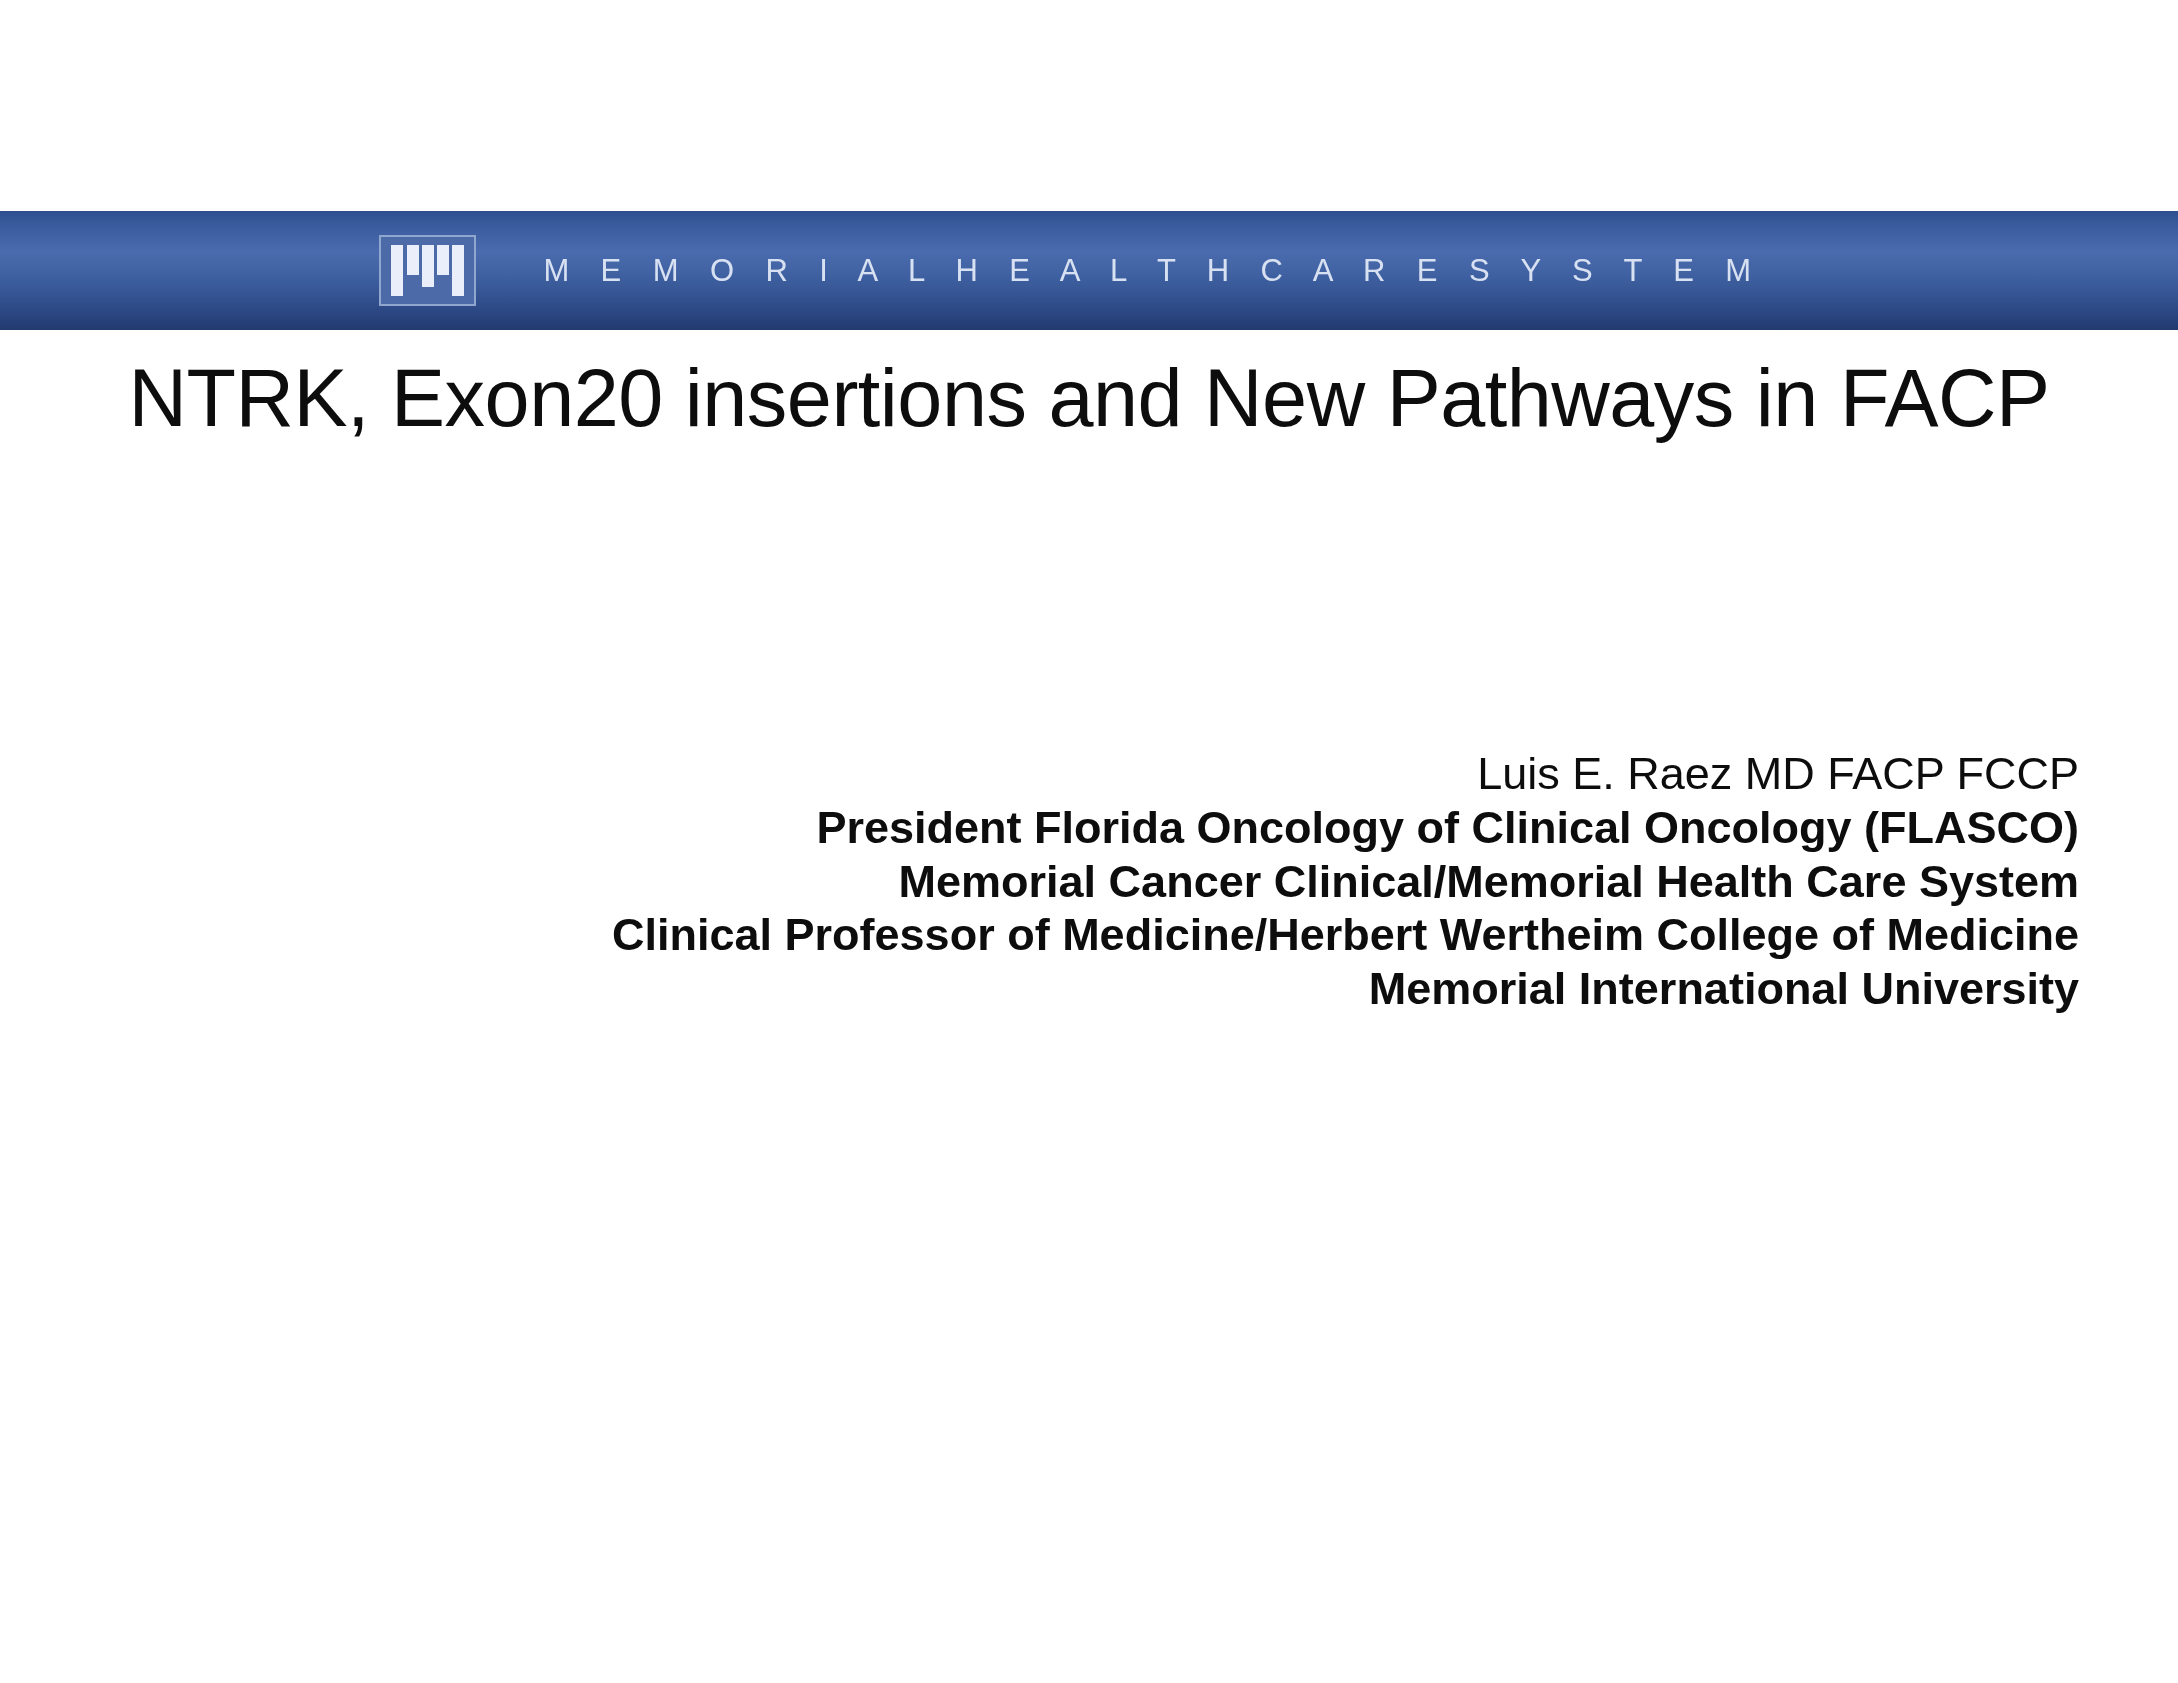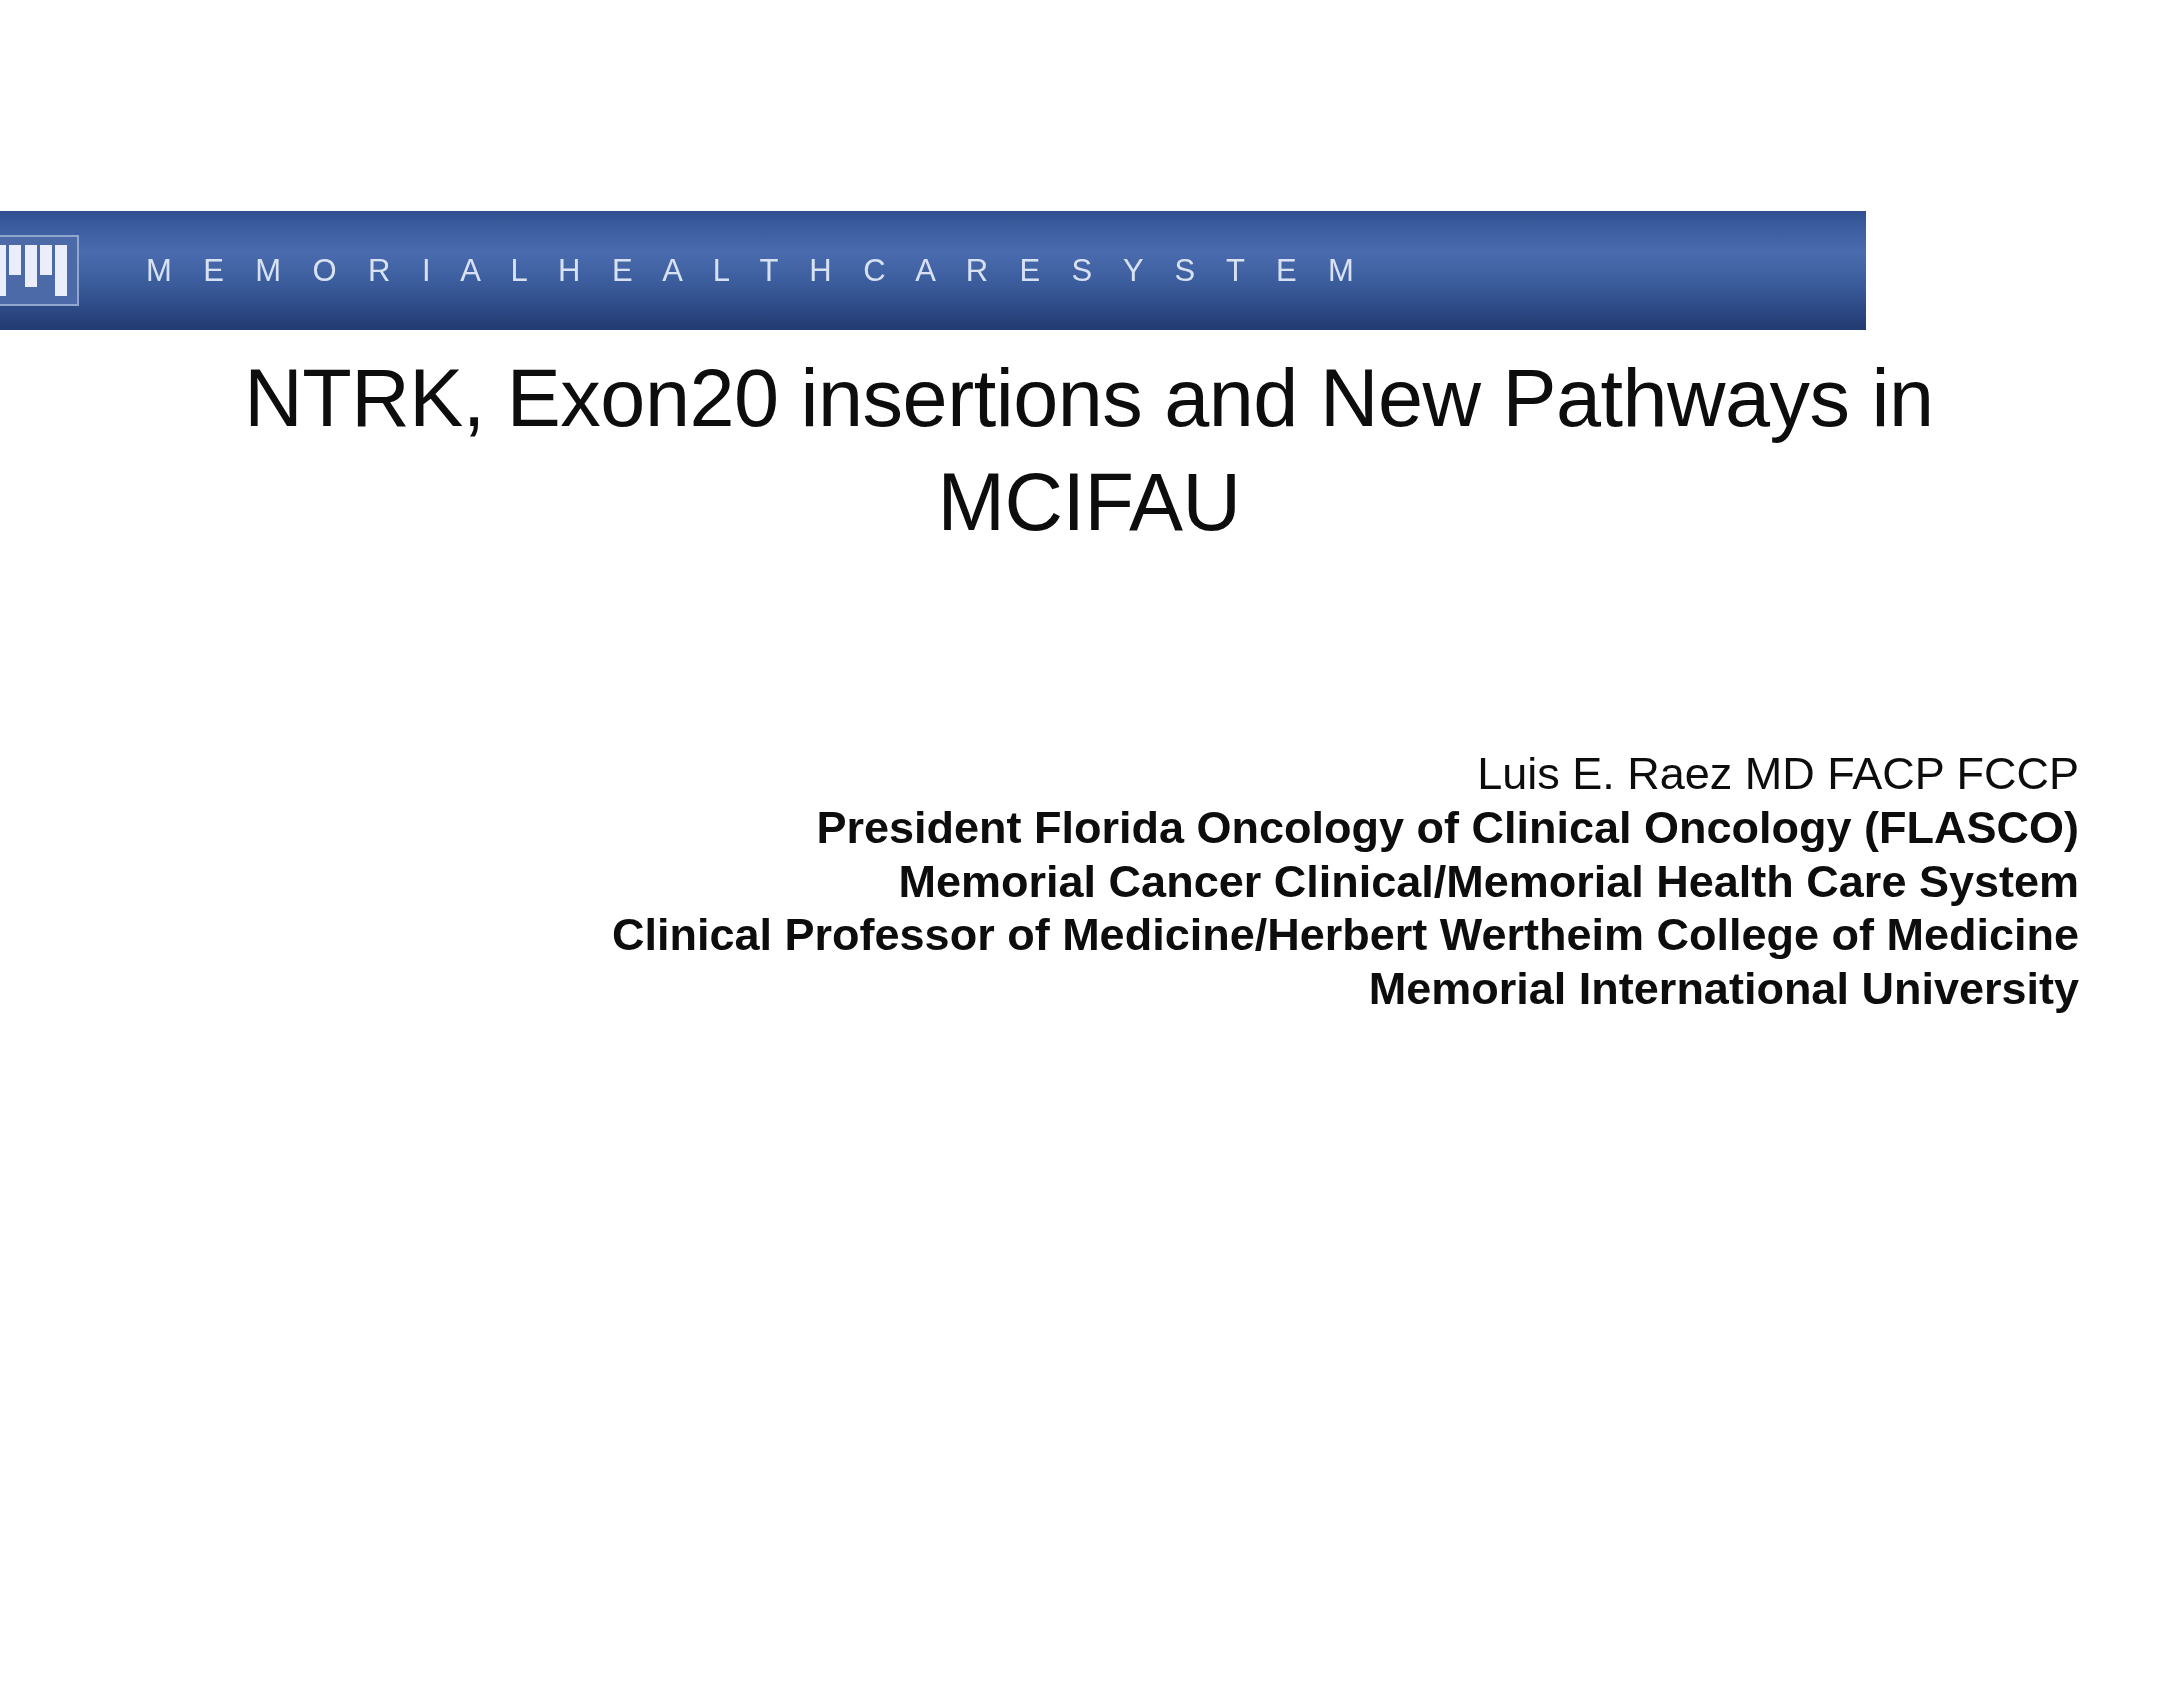--- a/index.html
+++ b/index.html
@@ -23,31 +23,32 @@
     width: 2178px;
     height: 1683px;
     background: #ffffff;
   }
 
   
   .header-band {
     position: absolute;
     left: 0;
     top: 211px;
-    width: 1866px;
+    width: 2178px;
     height: 119px;
     background: linear-gradient(to bottom,
                 #2f4e8f 0%,
                 #3a5c9e 12%,
                 #4a6cae 34%,
                 #3d5e9e 58%,
                 #2c4884 84%,
                 #223a70 100%);
     display: flex;
     align-items: center;
+    justify-content: center;
   }
   .header-inner {
     display: flex;
     align-items: center;
     gap: 67px;
     transform: translateX(-18px);
   }
   .logo-mark {
     width: 97px;
     height: 71px;
@@ -138,21 +139,21 @@
           <span class="bar b2"></span>
           <span class="bar b3"></span>
           <span class="bar b4"></span>
           <span class="bar b5"></span>
         </span>
       </span>
       <span class="header-title">M E M O R I A L   H E A L T H C A R E   S Y S T E M</span>
     </div>
   </div>
 
-  <div class="slide-title">NTRK, Exon20 insertions and New Pathways in MCIFAU</div>
+  <div class="slide-title">NTRK, Exon20 insertions and New Pathways in FACP</div>
 
   <div class="slide-subtitle">
     <span class="line first">Luis E. Raez MD FACP FCCP</span>
     <span class="line">President Florida Oncology of Clinical Oncology (FLASCO)</span>
     <span class="line">Memorial Cancer Clinical/Memorial Health Care System</span>
     <span class="line">Clinical Professor of Medicine/Herbert Wertheim College of Medicine</span>
     <span class="line">Memorial International University</span>
   </div>
 
 </div>

